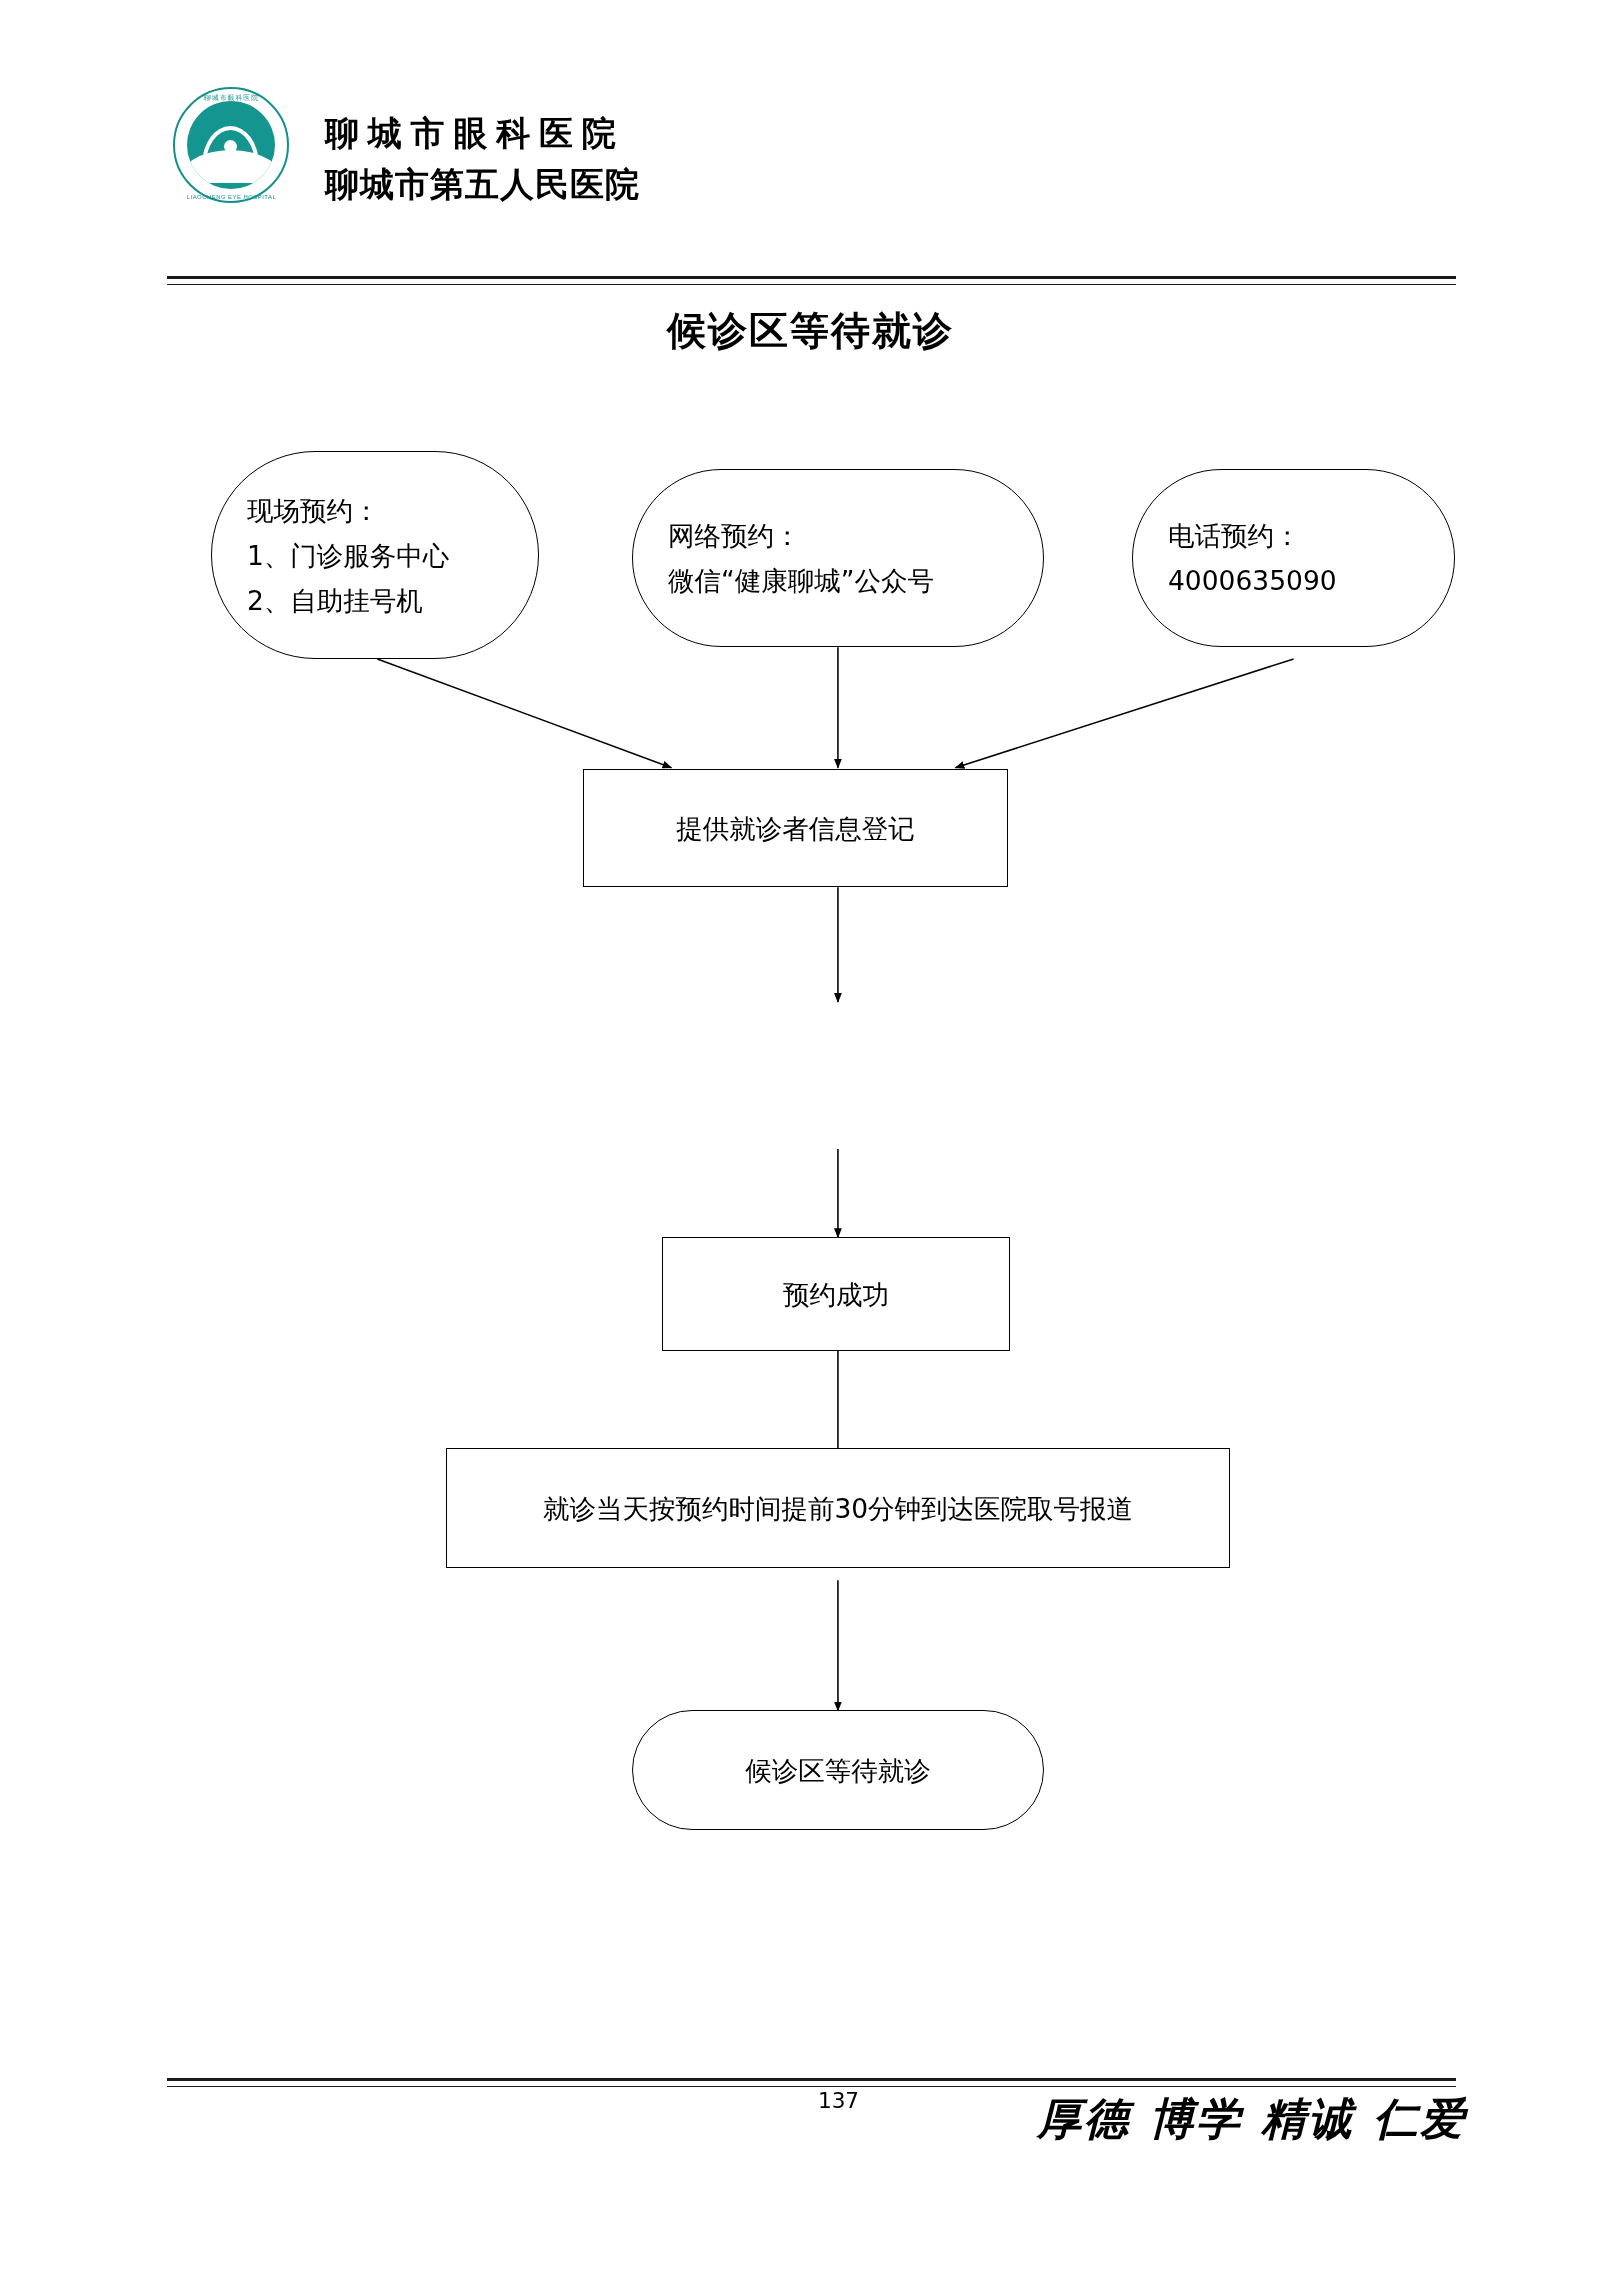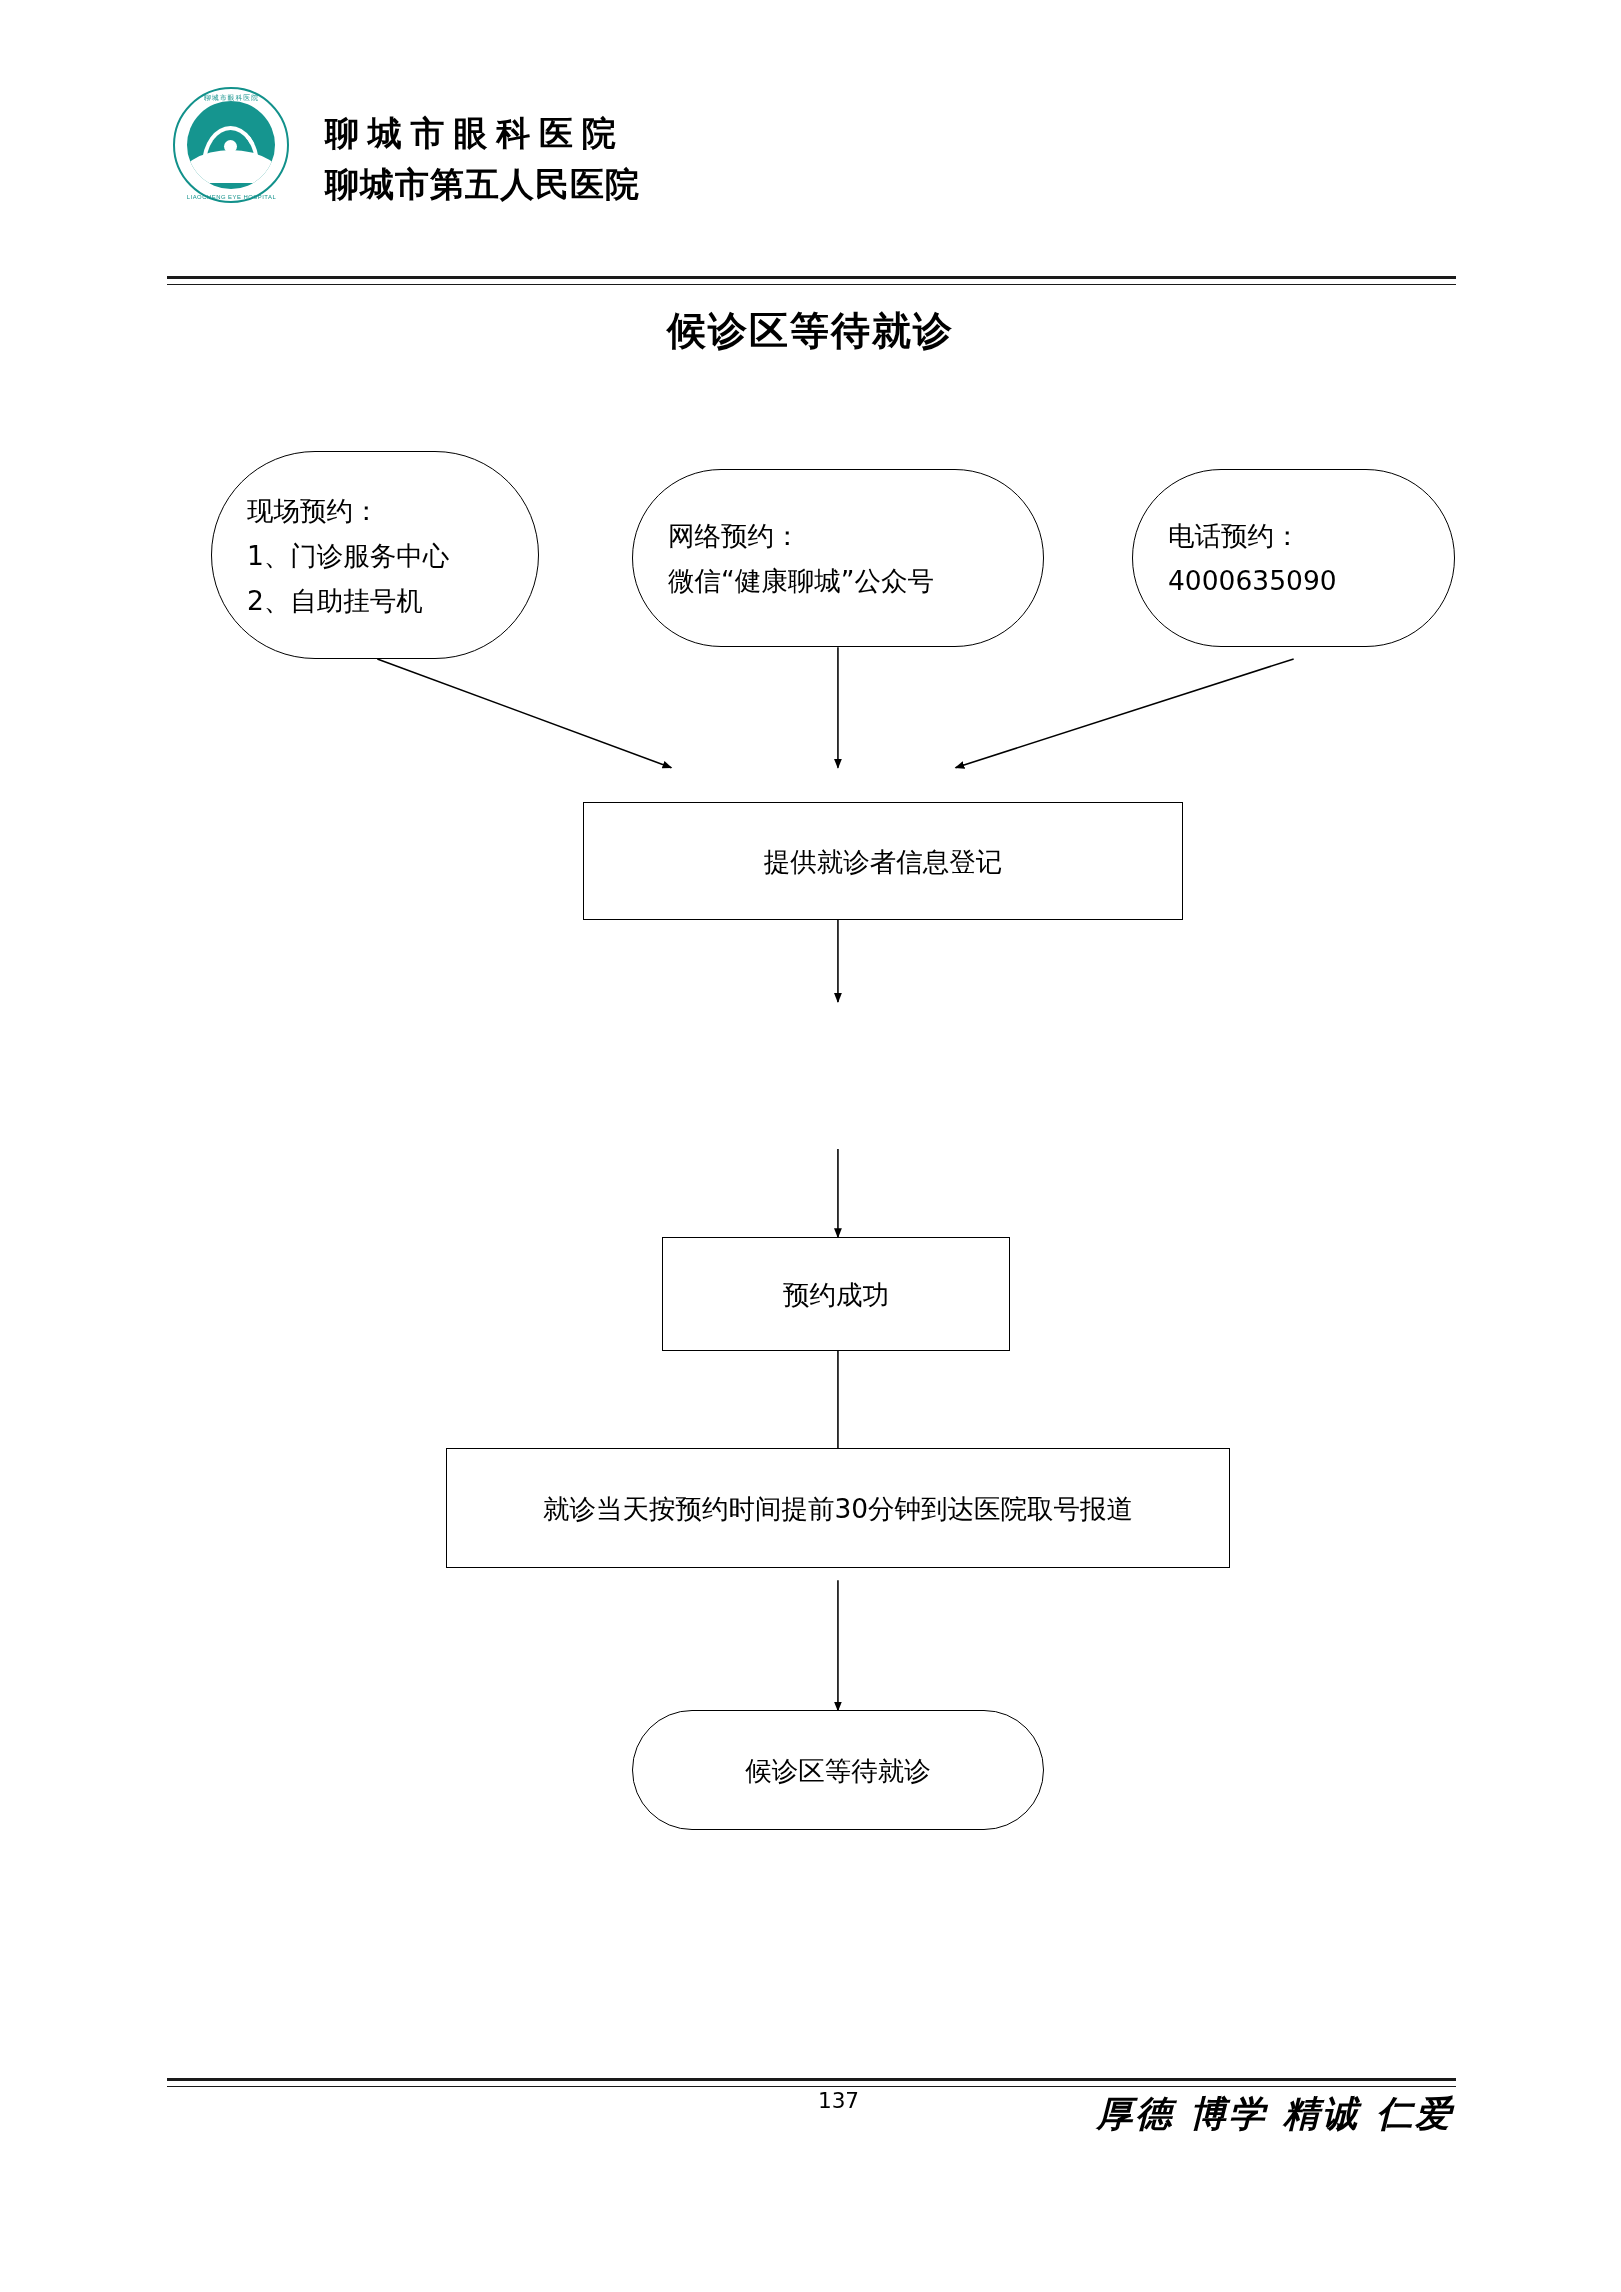--- a/index.html
+++ b/index.html
@@ -220,23 +220,23 @@
     left: 0;
     top: 2088px;
     width: 1621px;
     text-align: center;
     font-size: 21.6px;
     font-family: "DejaVu Sans", sans-serif;
     padding-left: 28px;
   }
   .footer-motto {
     position: absolute;
-    right: 167px;
+    right: 154px;
     top: 2090px;
-    font-size: 36px;
+    font-size: 44px;
     font-weight: bold;
     font-style: italic;
     font-family: "DejaVu Serif", serif;
     letter-spacing: 2.9px;
   }
 </style>
 </head>
 <body>
 
 <div class="page">
@@ -291,21 +291,21 @@
     <div class="node pill left-align" style="left:211px; top:451px; width:328px; height:208px;">现场预约：
 1、门诊服务中心
 2、自助挂号机</div>
 
     <div class="node pill left-align" style="left:632px; top:469px; width:412px; height:178px;">网络预约：
 微信“健康聊城”公众号</div>
 
     <div class="node pill left-align" style="left:1132px; top:469px; width:323px; height:178px;">电话预约：
     4000635090</div>
 
-    <div class="node" style="left:583px; top:802px; width:600px; height:118px;">提供就诊者信息登记</div>
+    <div class="node" style="left:583px; top:769px; width:425px; height:118px;">提供就诊者信息登记</div>
 
 
     <div class="node" style="left:662px; top:1237px; width:348px; height:114px;">预约成功</div>
 
     <div class="node" style="left:446px; top:1448px; width:784px; height:120px;">就诊当天按预约时间提前30分钟到达医院取号报道</div>
 
     <div class="node pill" style="left:632px; top:1710px; width:412px; height:120px;">候诊区等待就诊</div>
 
   </div>
 

